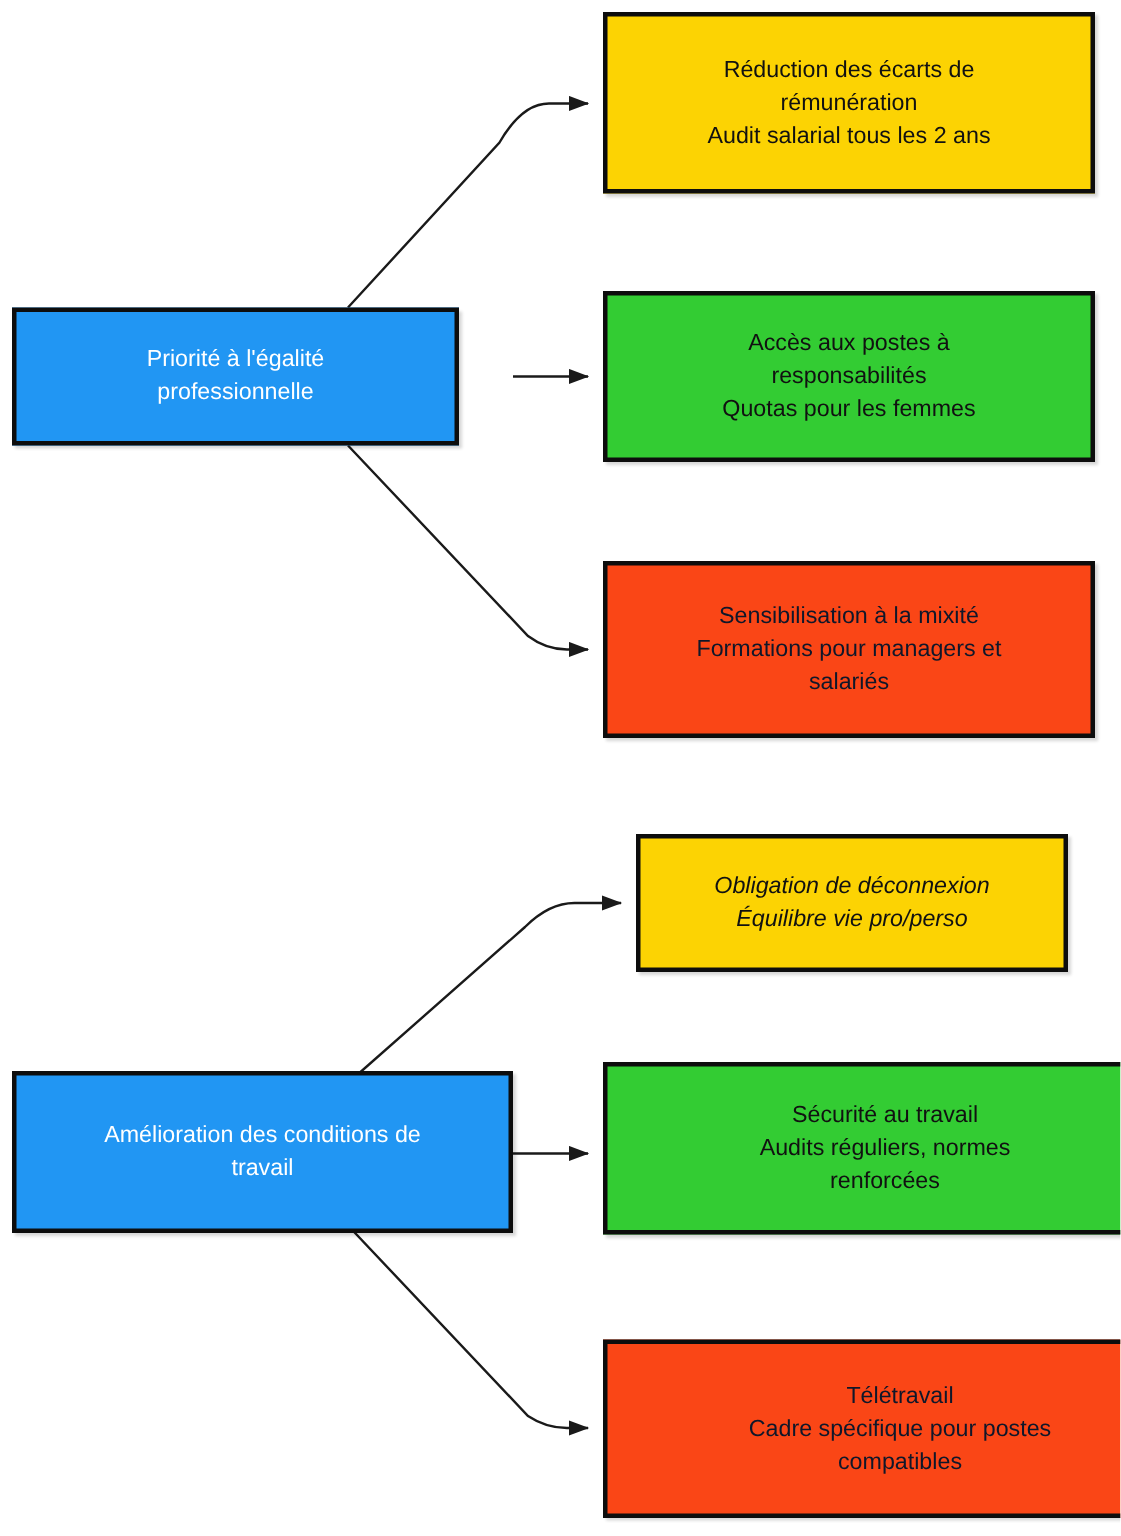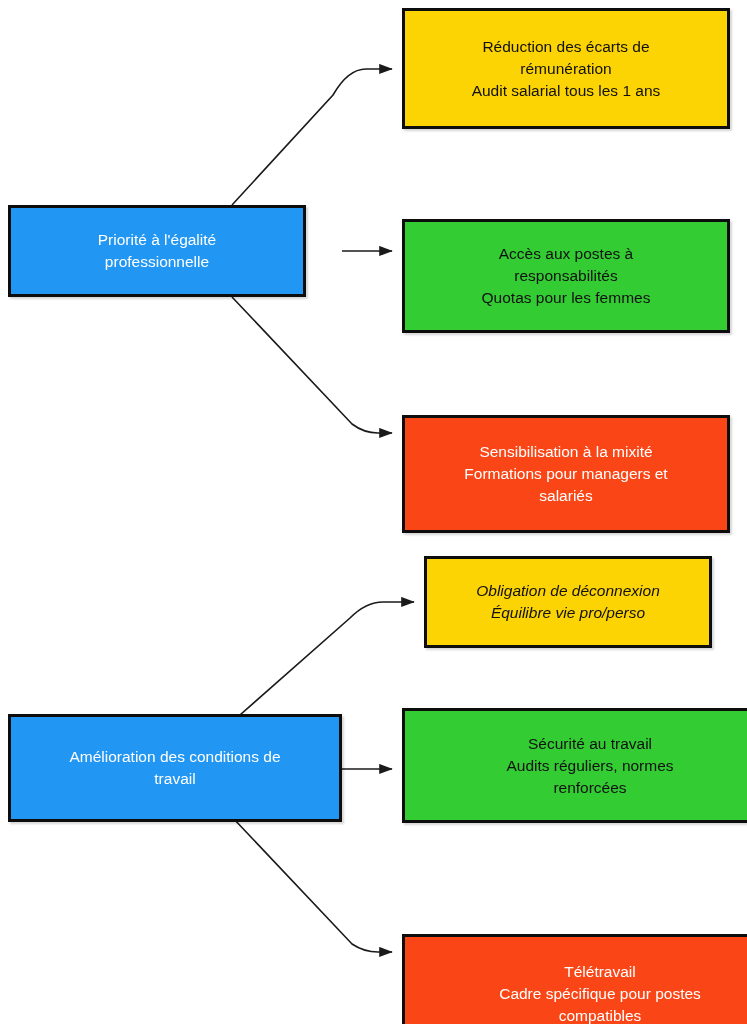--- a/index.html
+++ b/index.html
@@ -39,21 +39,21 @@
   }
   .node .node-label {
     display: block;
     width: 100%;
     padding: 0 8px;
     white-space: pre-line;
   }
   .fill-blue   { background: #2196f3; color: #ffffff; }
   .fill-yellow { background: #fcd303; color: #111111; }
   .fill-green  { background: #33cc33; color: #111111; }
-  .fill-orange { background: #fa4616; color: #ffffff; margin-top: 41px; }
+  .fill-orange { background: #fa4616; color: #0f172a; }
 </style>
 </head>
 <body>
 
 <div id="diagram-canvas">
 
   <svg id="edge-layer" viewBox="0 0 747 1024" xmlns="http://www.w3.org/2000/svg">
     <defs>
       <marker id="arrowhead" markerWidth="9" markerHeight="9" refX="8" refY="3.2" orient="auto" markerUnits="strokeWidth">
         <path d="M 0 0 L 8.5 3.2 L 0 6.4 z" fill="#1a1a1a"></path>
@@ -70,23 +70,23 @@
   </svg>
 
   <div id="nodes-group">
       <div class="node fill-blue" style="left: 8px; top: 205px; width: 298px; height: 92px;">
         <span class="node-label">Priorité à l'égalité
 professionnelle</span>
       </div>
       <div class="node fill-yellow" style="left: 402px; top: 8px; width: 328px; height: 121px;">
         <span class="node-label">Réduction des écarts de
 rémunération
-Audit salarial tous les 1 ans</span>
+Audit salarial tous les 2 ans</span>
       </div>
-      <div class="node fill-green" style="left: 402px; top: 194px; width: 328px; height: 114px; margin-top: 25px;">
+      <div class="node fill-green" style="left: 402px; top: 194px; width: 328px; height: 114px;">
         <span class="node-label">Accès aux postes à
 responsabilités
 Quotas pour les femmes</span>
       </div>
       <div class="node fill-orange" style="left: 402px; top: 374px; width: 328px; height: 118px;">
         <span class="node-label">Sensibilisation à la mixité
 Formations pour managers et
 salariés</span>
       </div>
       <div class="node fill-blue" style="left: 8px; top: 714px; width: 334px; height: 108px;">

